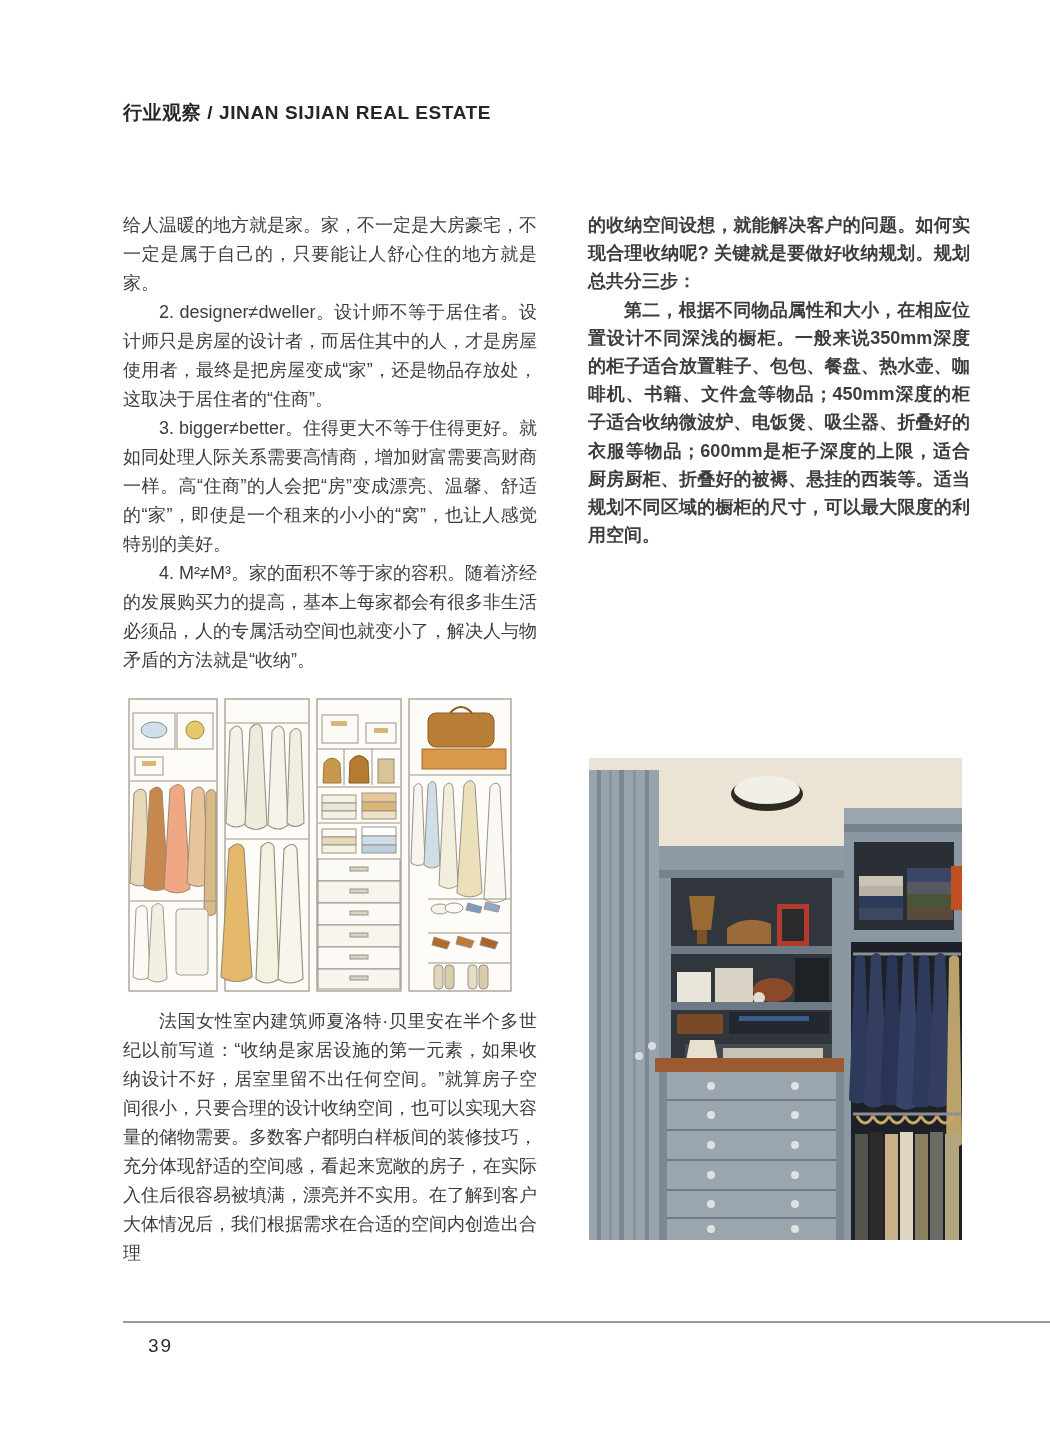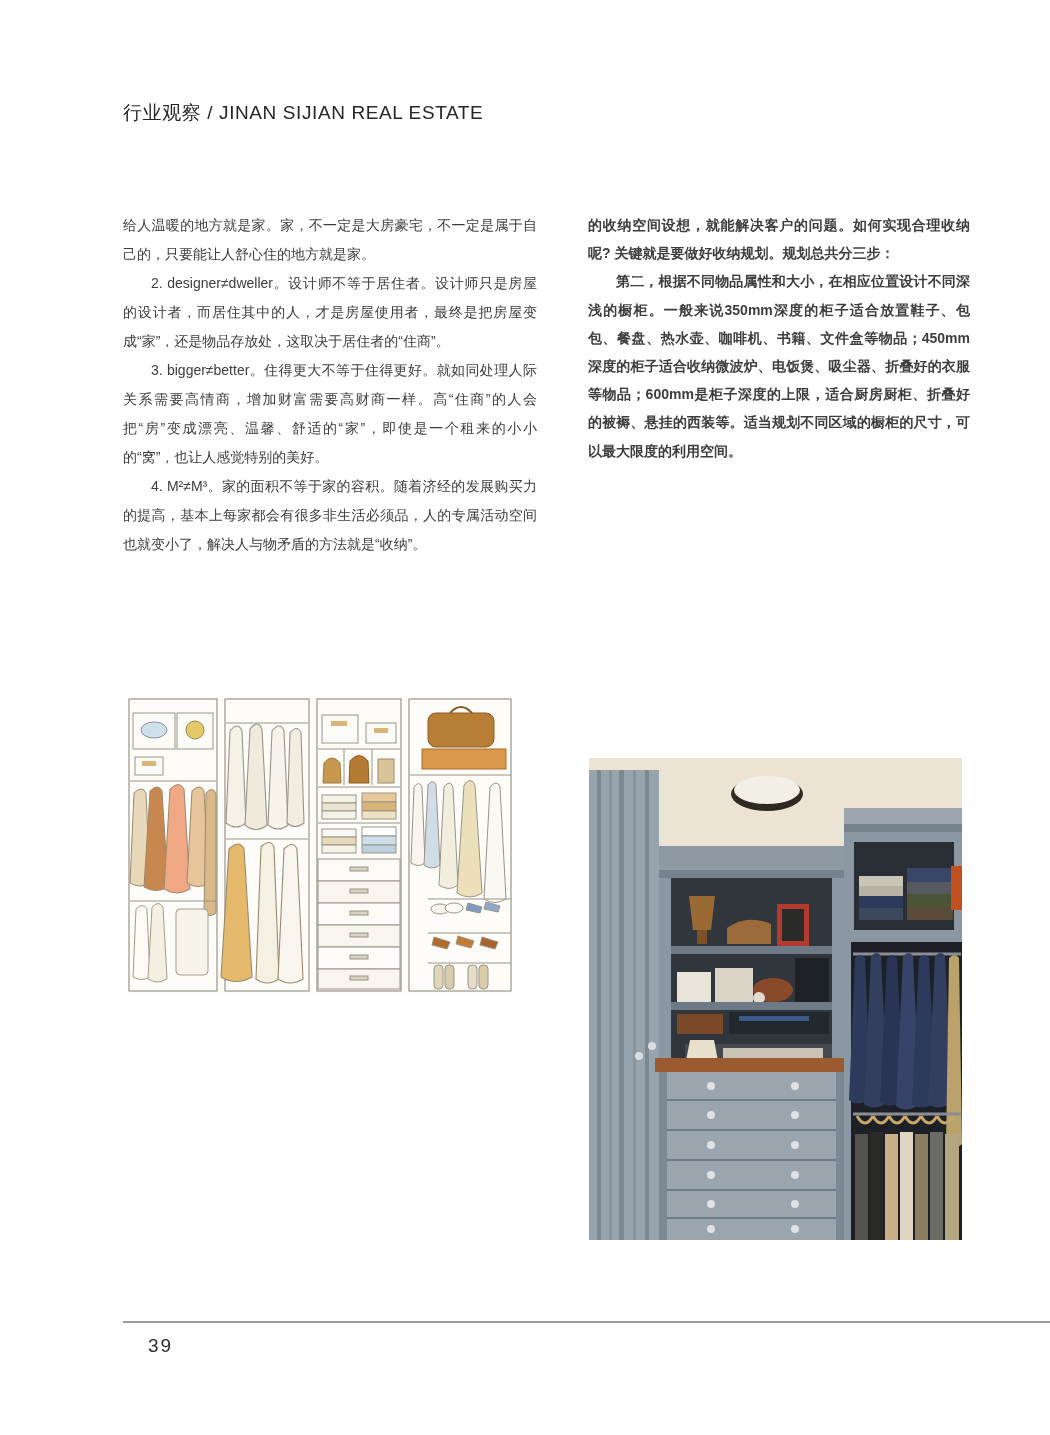--- a/index.html
+++ b/index.html
@@ -6,26 +6,26 @@
   .page{
     position:relative;
     width:1050px;height:1435px;
     background:#ffffff;
     font-family:"Liberation Sans","DejaVu Sans",sans-serif;
     color:#3d3d3d;
     overflow:hidden;
   }
   .header{
     position:absolute;left:123px;top:100px;
-    font-size:19px;font-weight:normal;color:#262626;
+    font-size:19px;font-weight:bold;color:#262626;
     letter-spacing:0.6px;white-space:nowrap;
   }
   .col{
     position:absolute;
-    font-size:14px;line-height:29px;
+    font-size:18px;line-height:29px;
     text-align:justify;text-justify:inter-ideograph;
     color:#3d3d3d;
   }
   .col p{margin:0;}
   .col p.indent{text-indent:2em;}
   #left-top{left:123px;top:211px;width:414px;}
   #left-bottom{left:123px;top:1007px;width:414px;}
   #right-col{left:588px;top:211px;width:382px;line-height:28.2px;font-weight:bold;}
   .figure{position:absolute;}
   #wardrobe-figure{left:128px;top:697px;width:384px;height:296px;}
@@ -174,20 +174,23 @@
         <path d="M354 240 l16 5 -3 7 -15 -4 z" fill="#a9622a"></path>
         <line x1="300" y1="266" x2="383" y2="266" stroke="#9a9488"></line>
         <rect x="306" y="268" width="9" height="24" rx="4" fill="#e0d6b8"></rect>
           <rect x="317" y="268" width="9" height="24" rx="4" fill="#d8ccaa"></rect>
         <rect x="340" y="268" width="9" height="24" rx="4" fill="#e6ddc4"></rect>
           <rect x="351" y="268" width="9" height="24" rx="4" fill="#d8ccaa"></rect>
       </g>
     </svg>
   </div>
 
+  <div id="left-bottom" class="col">
+      <p class="indent">法国女性室内建筑师夏洛特·贝里安在半个多世纪以前写道：“收纳是家居设施的第一元素，如果收纳设计不好，居室里留不出任何空间。”就算房子空间很小，只要合理的设计收纳空间，也可以实现大容量的储物需要。多数客户都明白样板间的装修技巧，充分体现舒适的空间感，看起来宽敞的房子，在实际入住后很容易被填满，漂亮并不实用。在了解到客户大体情况后，我们根据需求在合适的空间内创造出合理</p>
+    </div>
 
   <div id="right-col" class="col">
       <p>的收纳空间设想，就能解决客户的问题。如何实现合理收纳呢? 关键就是要做好收纳规划。规划总共分三步：</p>
       <p class="indent">第二，根据不同物品属性和大小，在相应位置设计不同深浅的橱柜。一般来说350mm深度的柜子适合放置鞋子、包包、餐盘、热水壶、咖啡机、书籍、文件盒等物品；450mm深度的柜子适合收纳微波炉、电饭煲、吸尘器、折叠好的衣服等物品；600mm是柜子深度的上限，适合厨房厨柜、折叠好的被褥、悬挂的西装等。适当规划不同区域的橱柜的尺寸，可以最大限度的利用空间。</p>
     </div>
 
   <div id="closet-figure" class="figure">
     <svg width="373" height="482" viewBox="0 0 373 482">
       <rect x="0" y="0" width="373" height="482" fill="#ebe3d4"></rect>
 

